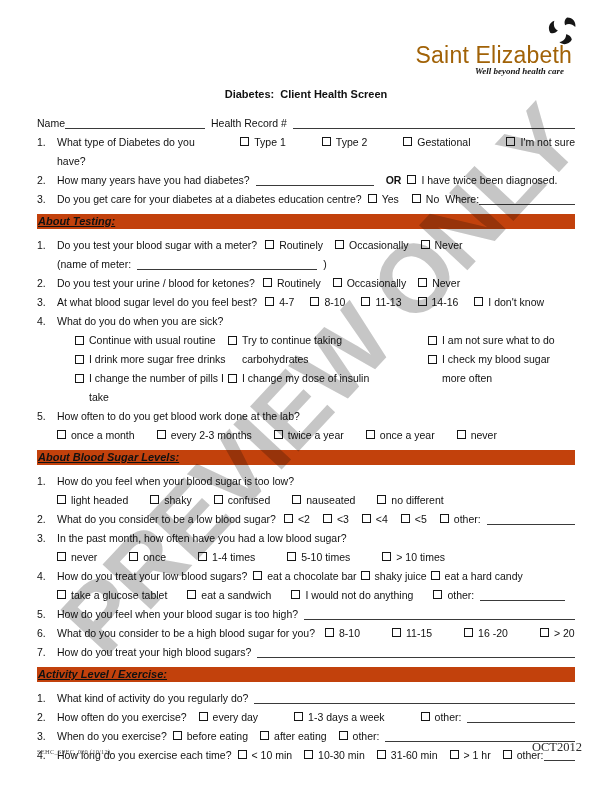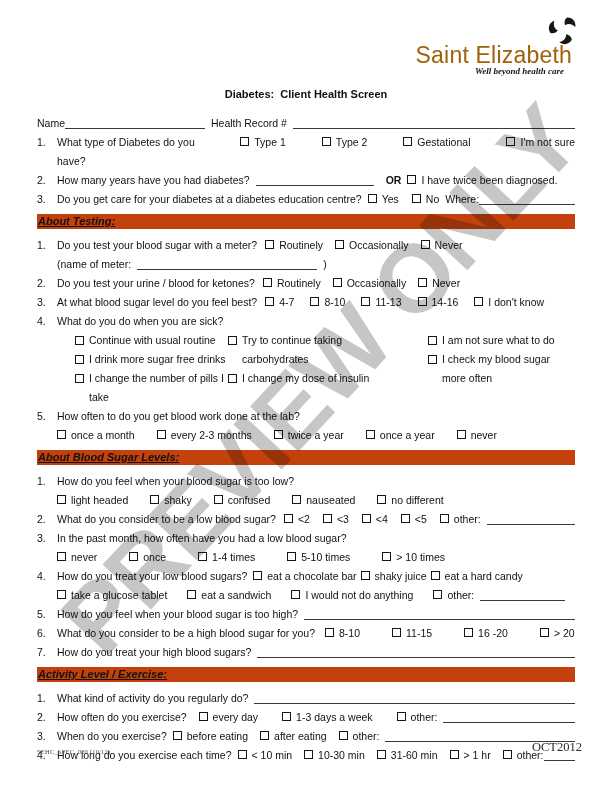--- a/index.html
+++ b/index.html
@@ -24,21 +24,21 @@
   .ind{padding-left:20px;}
   .blank{display:inline-block;border-bottom:1px solid #3a3a3a;height:12px;position:relative;top:2px;flex:none;}
   .grow{flex:1 1 auto;}
   .w118{width:118px}.w140{width:140px}.w180{width:180px}.w85{width:85px}
   .sp{flex:none;width:6px}
   .bold{font-weight:bold}
   
   .opts{display:inline-flex;align-items:baseline;flex-wrap:nowrap;}
   .opt{display:inline-flex;align-items:baseline;white-space:nowrap;}
   .cb{display:inline-block;flex:none;width:7px;height:7px;border:1px solid #161616;margin-right:5px;background:#fff;}
-  .gap36{gap:36px}.gap32{gap:32px}.gap24{gap:24px}.gap22{gap:22px}.gap20{gap:20px}
+  .gap36{gap:36px}.gap32{gap:32px}.gap24{gap:36px}.gap22{gap:22px}.gap20{gap:20px}
   .gap17{gap:16px}.gap16{gap:4px}.gap13{gap:13px}.gap12{gap:12px}
   .ml16{margin-left:16px}.ml12{margin-left:12px}.ml10{margin-left:10px}.ml8{margin-left:8px}.ml6{margin-left:6px}
   
   .band{background:#c2410c;margin:5px 0 7px;padding:1px 0 2px 1px;}
   .band span{font-weight:bold;font-style:italic;text-decoration:underline;font-size:11px;}
   
   .sick{display:grid;grid-template-columns:153px 200px auto;padding-left:38px;}
   .sickcol{display:flex;flex-direction:column;}
   .optw{display:flex;align-items:flex-start;line-height:19px;}
   .optw .cb{margin-top:5px;}

